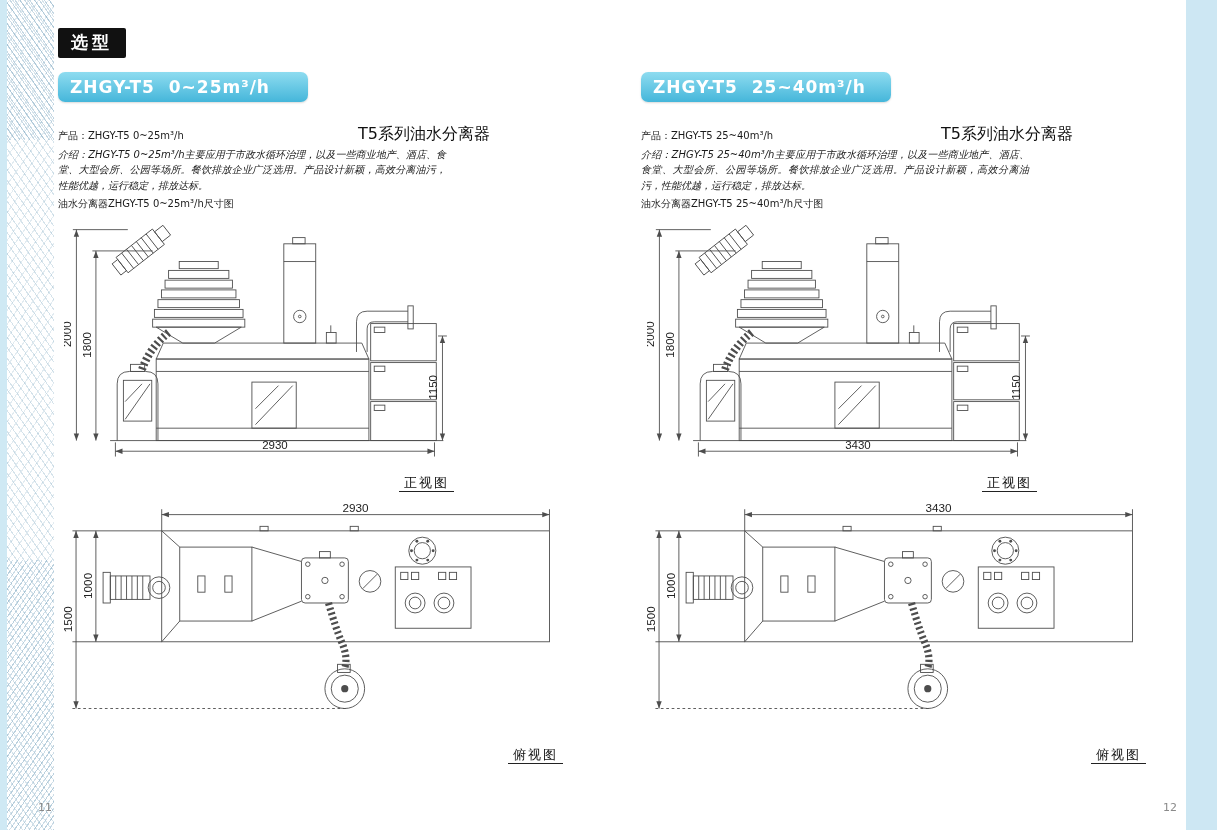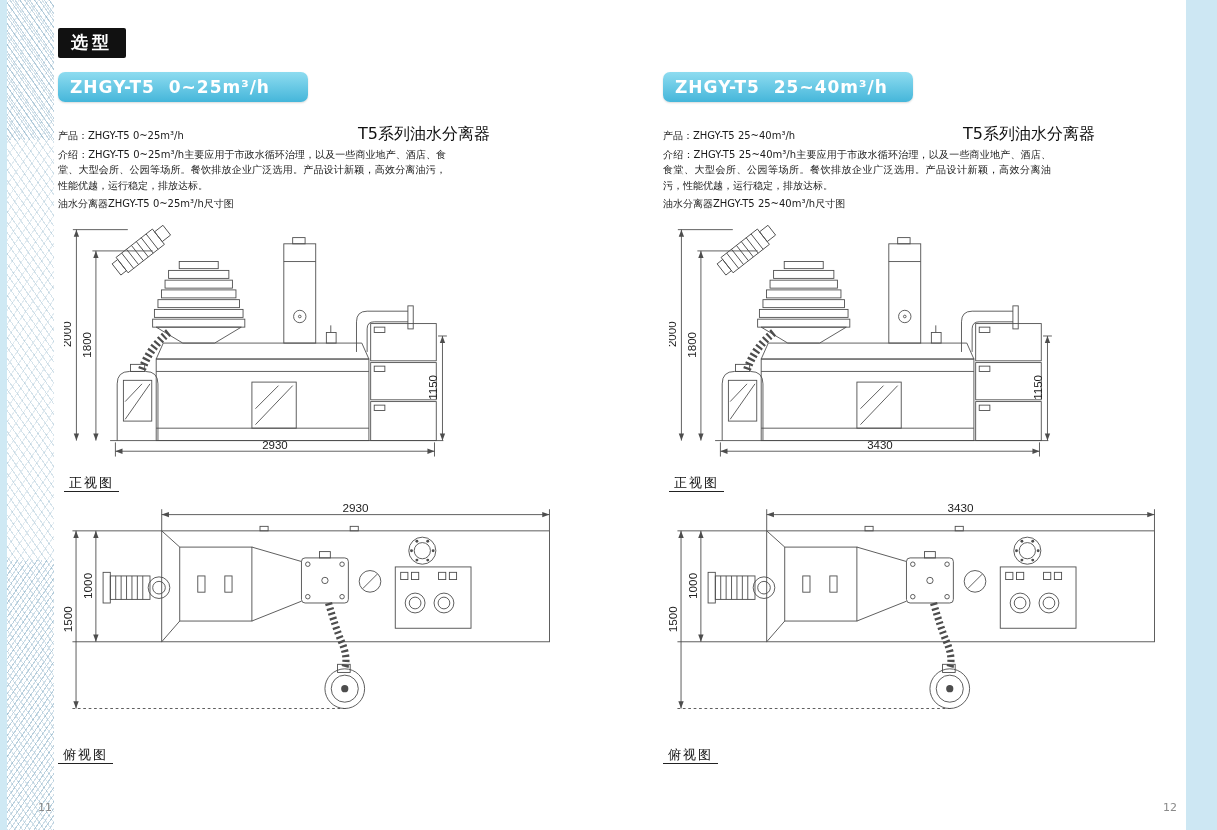--- a/index.html
+++ b/index.html
@@ -24,41 +24,41 @@
 
   .content { position:absolute; left:58px; top:28px; width:1130px; }
 
   .badge {
     display:inline-block; background:#111; color:#fff;
     font-family:"DejaVu Serif","Liberation Serif",serif; font-weight:bold;
     font-size:17px; padding:3px 13px 4px; border-radius:2px; letter-spacing:4px;
   }
   .badge span { border-bottom:1px solid #fff; padding-bottom:17px; }
 
-  .columns { display:flex; gap:85px; margin-top:14px; }
+  .columns { display:flex; gap:63px; margin-top:14px; }
   .column { width:520px; }
 
   .model-header {
     width:250px; height:30px; line-height:30px; border-radius:7px;
     background:linear-gradient(#8edcf0,#45b6da);
     color:#fff; font-weight:bold; font-size:17px; padding-left:12px;
     letter-spacing:1px; white-space:pre;
     box-shadow:0 1px 2px rgba(0,0,0,.15);
   }
 
   .spec { margin-top:20px; font-size:10px; line-height:1.55; width:432px; }
   .product-line { display:flex; align-items:baseline;justify-content:flex-end; }
   .series-title { margin-left:auto; font-size:16px; color:#111; }
-  .intro { width:388px; text-align:justify; }
+  .intro { width:388px; text-align:justify;font-style:italic; }
   .caption { margin-top:4px; font-size:10px; }
 
   .view-wrap { margin-top:8px; }
   svg.front { width:390px; display:block; margin-left:6px; }
   svg.top   { width:505px; display:block; margin-top:10px; }
-  .view-label { font-size:13px; text-align:left; margin-top:2px; color:#111; letter-spacing:2px; }
+  .view-label { font-size:13px; text-align:right; margin-top:2px; color:#111; letter-spacing:2px; }
   .view-label span { border-bottom:1px solid #222; padding:0 5px 1px; }
   .front-label { width:390px; margin-left:6px; }
   .top-label { width:505px;margin-top:14px; }
 
   .page-num { position:absolute; bottom:16px; font-size:11px; color:#8a8a8a; }
   .page-num.left { left:38px; }
   .page-num.right { right:40px; }
 
   text { font-family:"Liberation Sans","DejaVu Sans",sans-serif; }
 </style>

